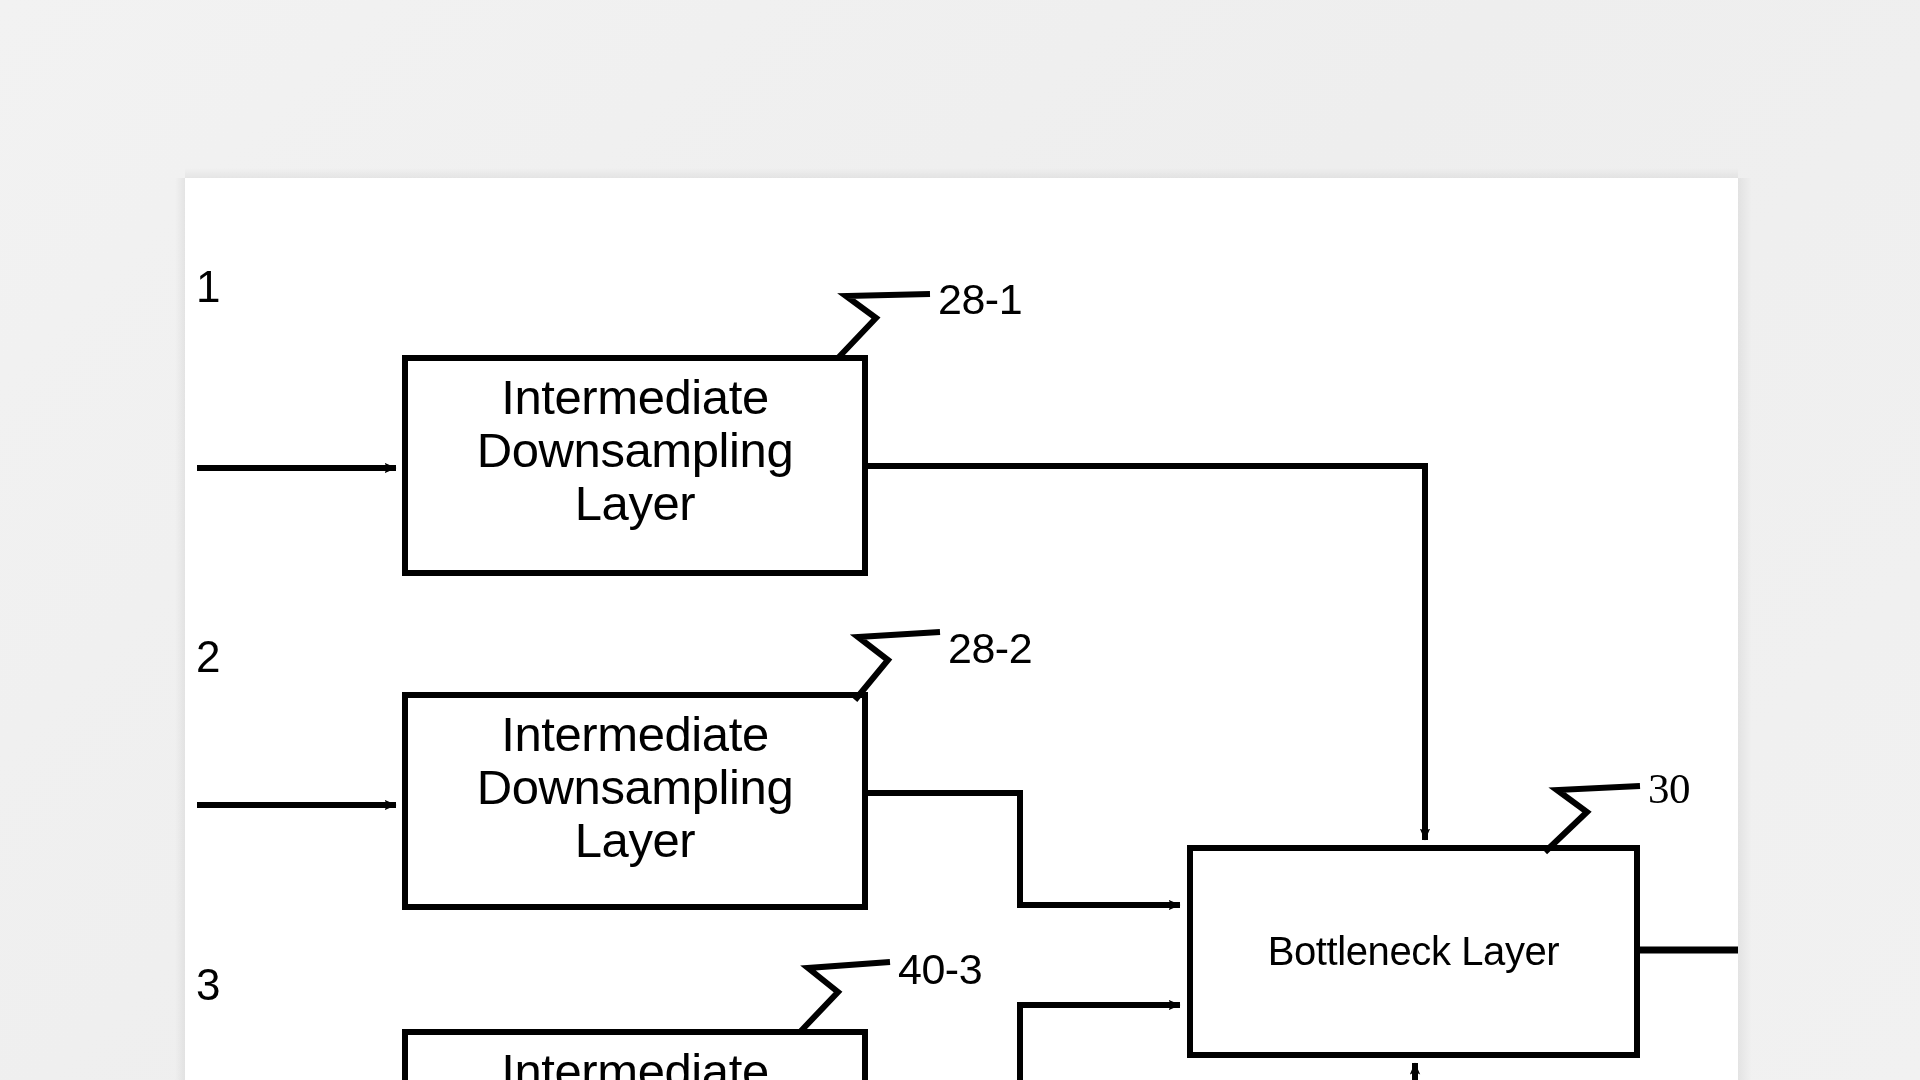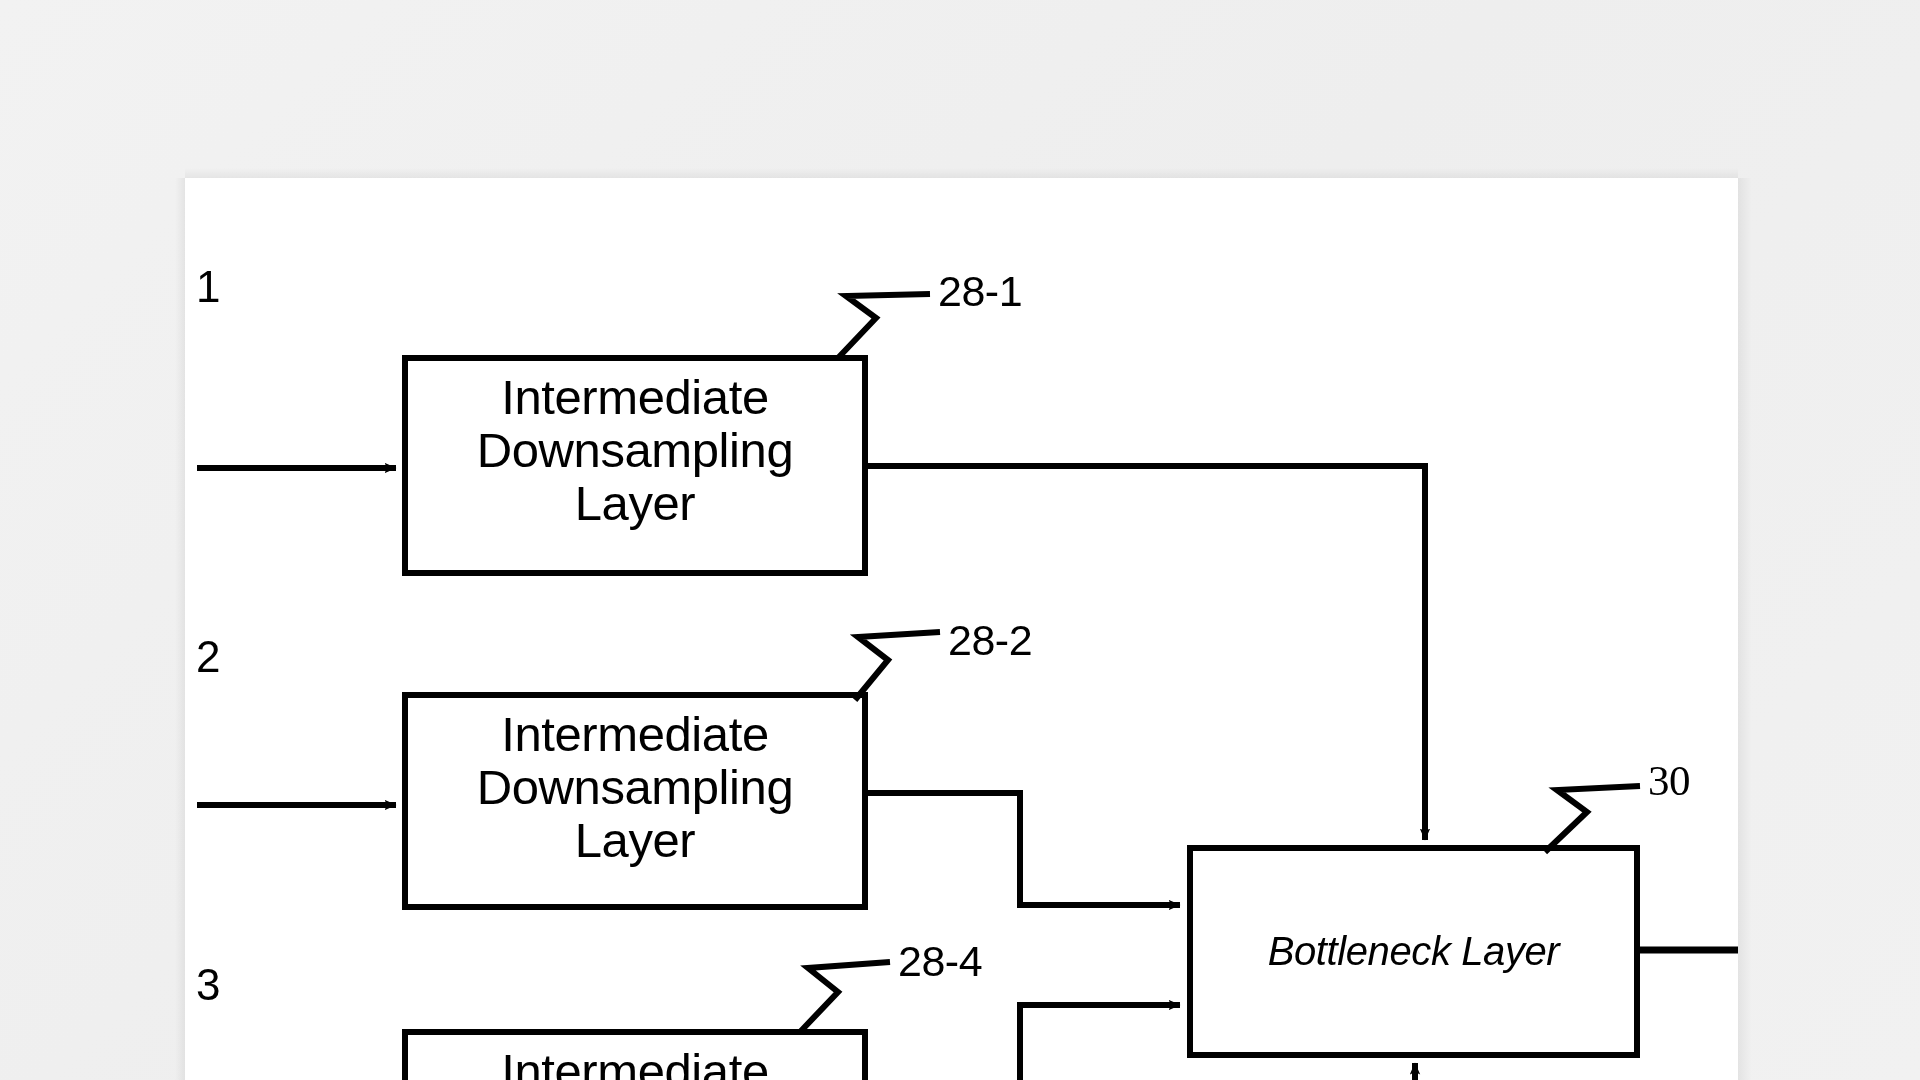--- a/index.html
+++ b/index.html
@@ -80,20 +80,21 @@
     pointer-events: none;
   }
   .callout-label {
     position: absolute;
     color: #000000;
     font-family: "Liberation Sans", sans-serif;
     font-size: 43px;
     line-height: 46px;
     letter-spacing: -0.5px;
     white-space: nowrap;
+    margin-top: 8px;
   }
   .row-number {
     position: absolute;
     color: #000000;
     font-family: "Liberation Sans", sans-serif;
     font-size: 44px;
     line-height: 46px;
   }
 </style>
 </head>
@@ -158,20 +159,20 @@
   <div class="box-label" style="left:405px; top:371px; width:460px;">Intermediate
 Downsampling
 Layer</div>
 
   <div class="box-label" style="left:405px; top:708px; width:460px;">Intermediate
 Downsampling
 Layer</div>
 
   <div class="box-label" style="left:405px; top:1045px; width:460px;">Intermediate</div>
 
-  <div class="box-label" style="left:1190px; top:925px; width:447px; font-size:40px;font-style:italic;">Bottleneck Layer</div>
+  <div class="box-label" style="left:1190px; top:925px; width:447px; font-size:40px;">Bottleneck Layer</div>
 
   <div class="callout-label" style="left:938px; top:268px;">28-1</div>
   <div class="callout-label" style="left:948px; top:617px;">28-2</div>
-  <div class="callout-label" style="left:898px; top:938px;">28-4</div>
+  <div class="callout-label" style="left:898px; top:938px;">40-3</div>
   <div class="callout-label" style="left:1648px; top:758px;font-family:Liberation Serif, serif;">30</div>
 
 </div>
 
 </body></html>

